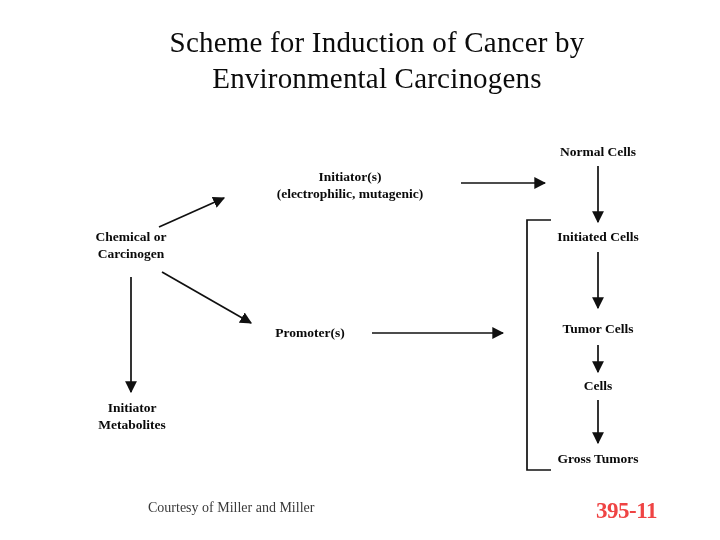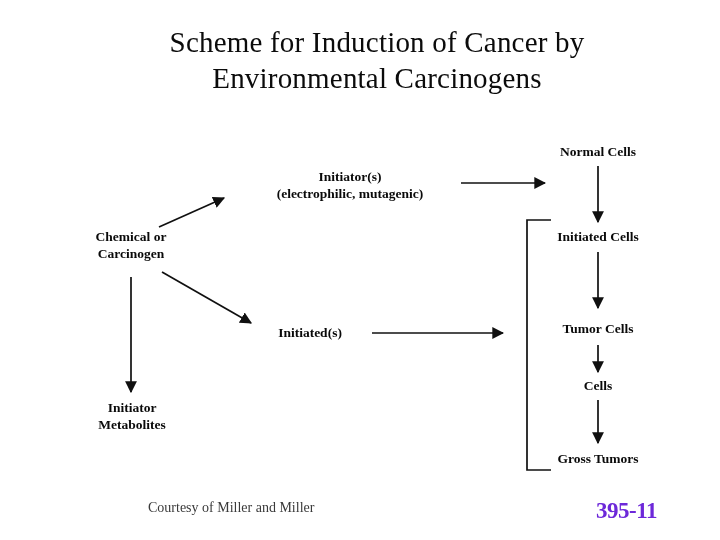--- a/index.html
+++ b/index.html
@@ -63,21 +63,21 @@
     font-size: 14px;
     color: #3a3a3a;
     white-space: nowrap;
   }
   #slide-number {
     position: absolute;
     left: 596px;
     top: 498px;
     font-size: 23px;
     font-weight: bold;
-    color: #6d28d9;
+    color: #ef4444;
     white-space: nowrap;
     letter-spacing: -0.5px;
   }
 </style>
 </head>
 <body>
 
 <div id="page">
 
   <div id="title">
@@ -117,21 +117,21 @@
     <span class="ln">Chemical or</span>
     <span class="ln">Carcinogen</span>
   </div>
 
   <div class="node" style="left:238px; top:168px; width:224px;">
     <span class="ln">Initiator(s)</span>
     <span class="ln">(electrophilic, mutagenic)</span>
   </div>
 
   <div class="node" style="left:250px; top:324px; width:120px;">
-    <span class="ln">Initiated(s)</span>
+    <span class="ln">Promoter(s)</span>
   </div>
 
   <div class="node" style="left:66px; top:399px; width:132px;">
     <span class="ln">Initiator</span>
     <span class="ln">Metabolites</span>
   </div>
 
   <div class="node" style="left:528px; top:143px; width:140px;">
     <span class="ln">Normal Cells</span>
   </div>

